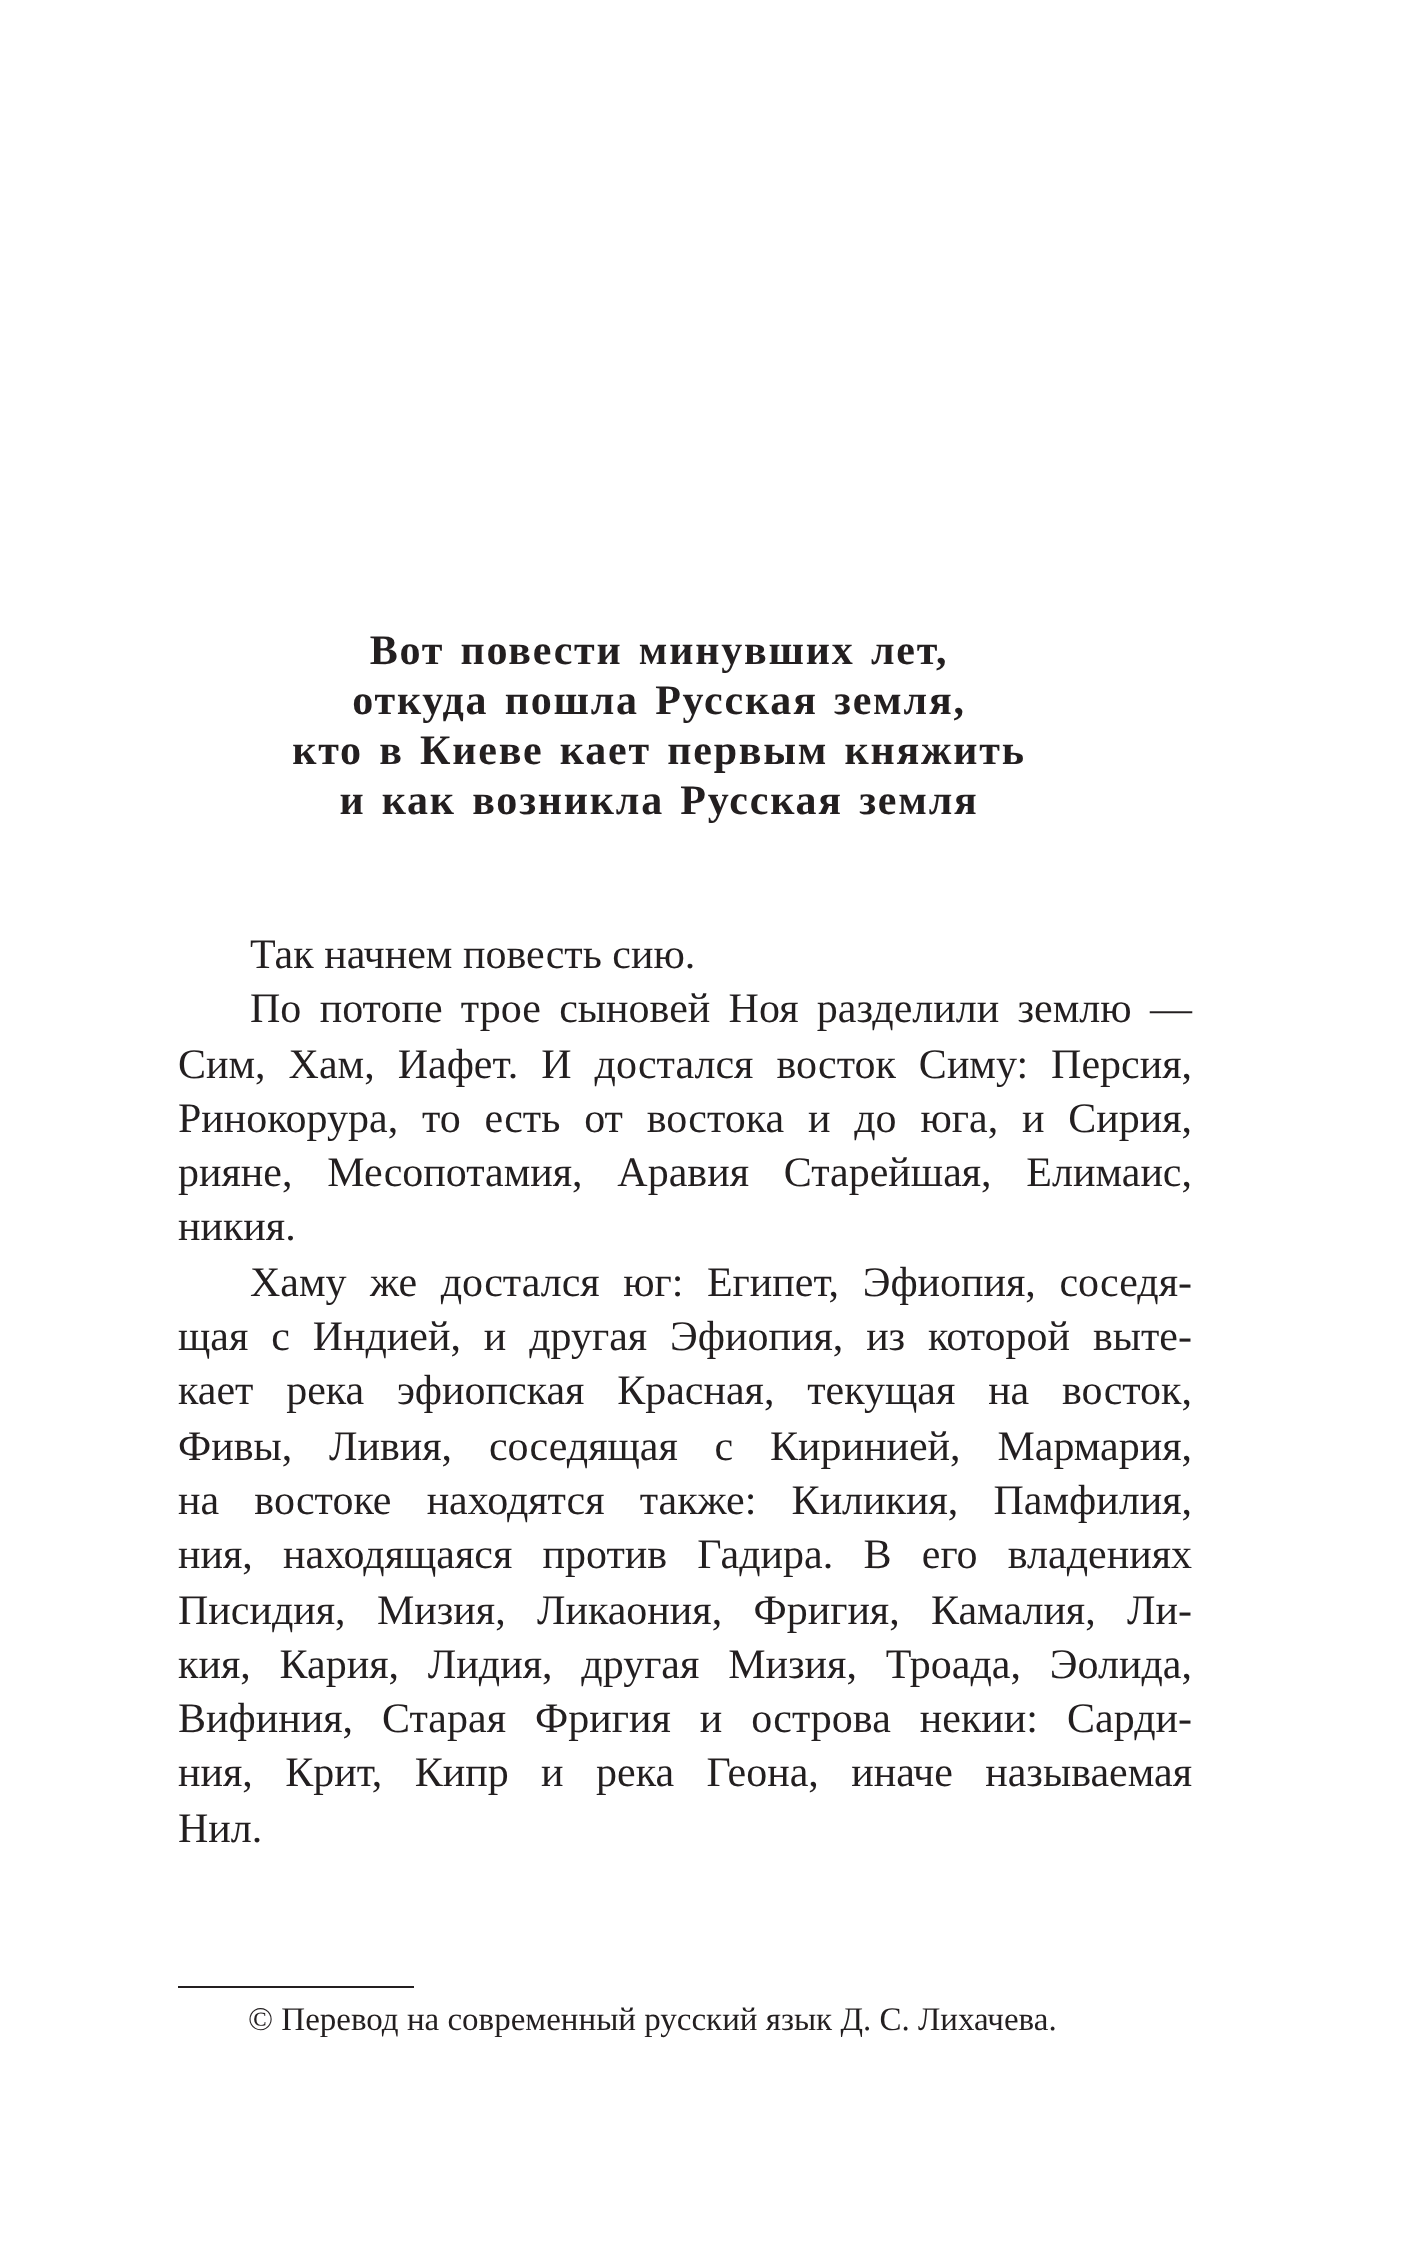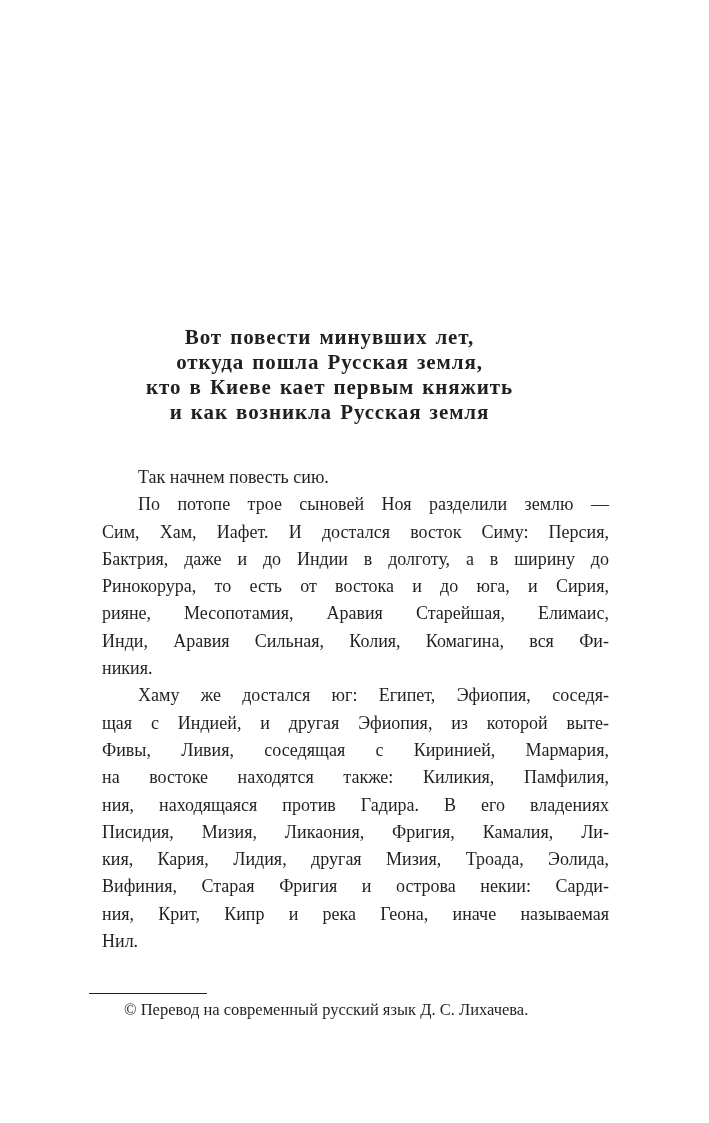--- a/index.html
+++ b/index.html
@@ -19,32 +19,31 @@
       position: absolute;
       left: 0;
       width: 659px;
       top: 313px;
       text-align: center;
       font-weight: bold;
       font-size: 21px;
       line-height: 25px;
       letter-spacing: 0.9px;
       word-spacing: 2px;
-      margin-top: 12px;
     }
     .heading .hline {
       display: block;
       white-space: nowrap;
     }
     .body-text {
       position: absolute;
-      left: 102px;
+      left: 89px;
       top: 464px;
       width: 507px;
-      font-size: 18px;
+      font-size: 21px;
       line-height: 27.3px;
     }
     .line {
       display: block;
       white-space: nowrap;
       text-align: justify;
       text-align-last: justify;
       height: 27.3px;
     }
     .line.last {
@@ -79,28 +78,27 @@
   <span class="hline">кто в Киеве кает первым княжить</span>
   <span class="hline">и как возникла Русская земля</span>
 </div>
 
 <div class="body-text">
 
   <span class="line indent last">Так начнем повесть сию.</span>
 
   <span class="line indent">По потопе трое сыновей Ноя разделили землю —</span>
   <span class="line">Сим, Хам, Иафет. И достался восток Симу: Персия,</span>
-  <span class="line">Бактрия, даже и до Индии в долготу, а в ширину до</span>
   <span class="line">Ринокорура, то есть от востока и до юга, и Сирия,</span>
   <span class="line">рияне, Месопотамия, Аравия Старейшая, Елимаис,</span>
-  <span class="line">Инди, Аравия Сильная, Колия, Комагина, вся Фи-</span>
   <span class="line last">никия.</span>
 
   <span class="line indent">Хаму же достался юг: Египет, Эфиопия, соседя-</span>
   <span class="line">щая с Индией, и другая Эфиопия, из которой выте-</span>
+  <span class="line">кает река эфиопская Красная, текущая на восток,</span>
   <span class="line">Фивы, Ливия, соседящая с Киринией, Мармария,</span>
   <span class="line">на востоке находятся также: Киликия, Памфилия,</span>
   <span class="line">ния, находящаяся против Гадира. В его владениях</span>
   <span class="line">Писидия, Мизия, Ликаония, Фригия, Камалия, Ли-</span>
   <span class="line">кия, Кария, Лидия, другая Мизия, Троада, Эолида,</span>
   <span class="line">Вифиния, Старая Фригия и острова некии: Сарди-</span>
   <span class="line">ния, Крит, Кипр и река Геона, иначе называемая</span>
   <span class="line last">Нил.</span>
 </div>
 

